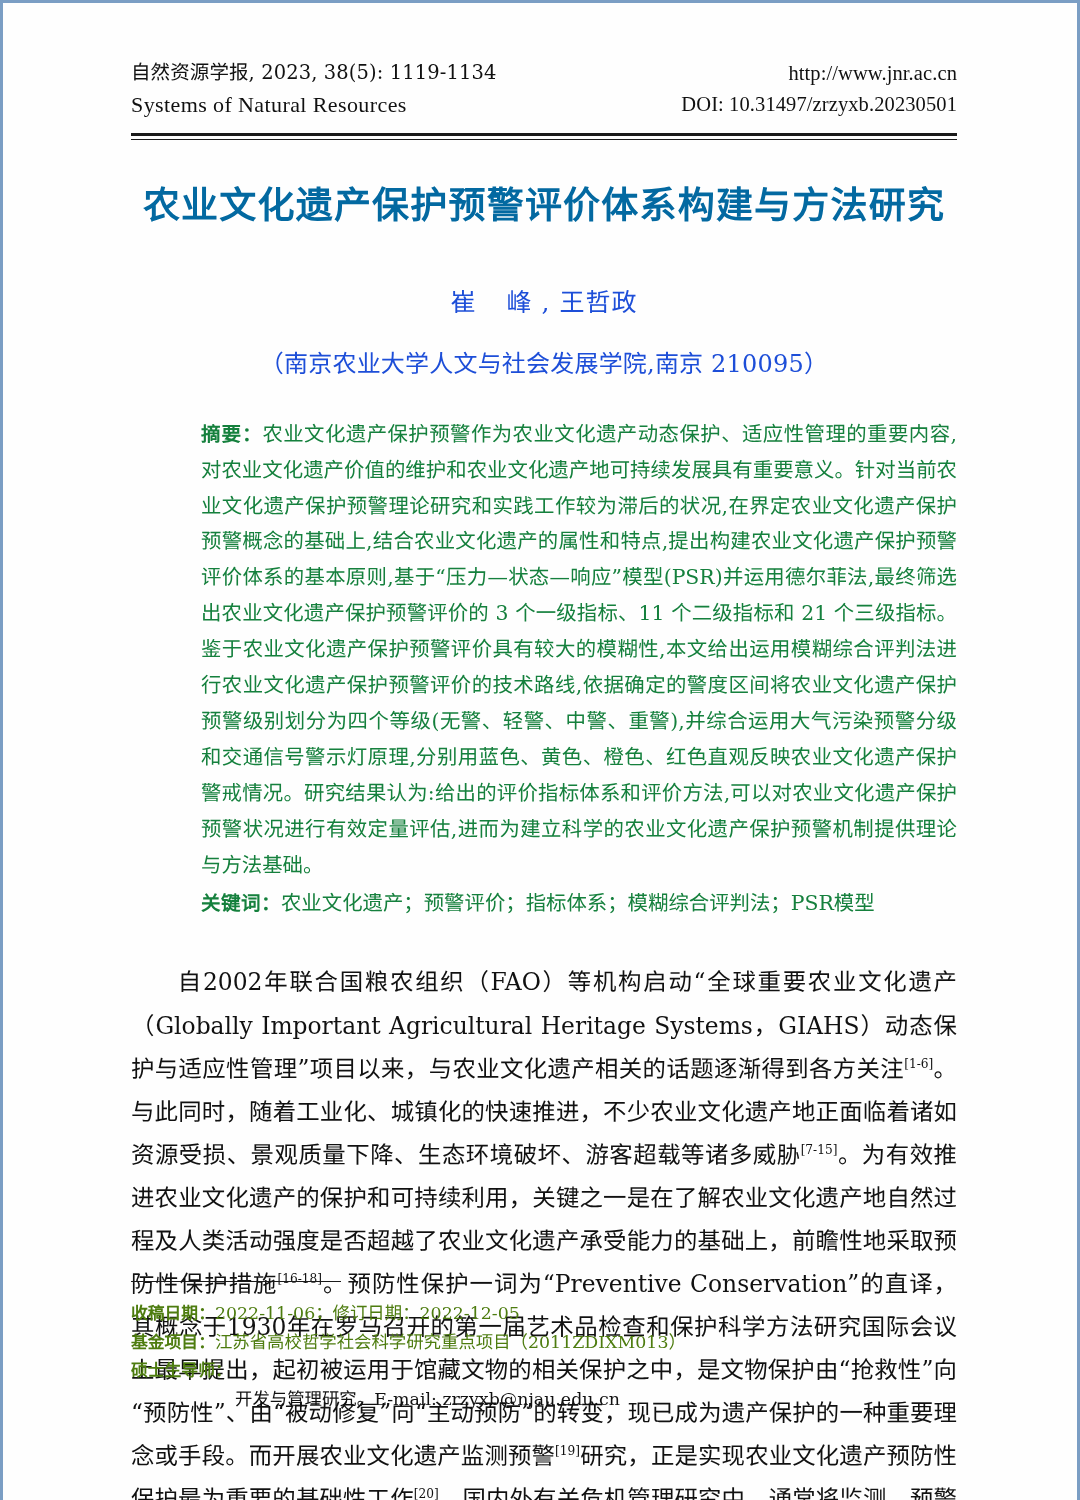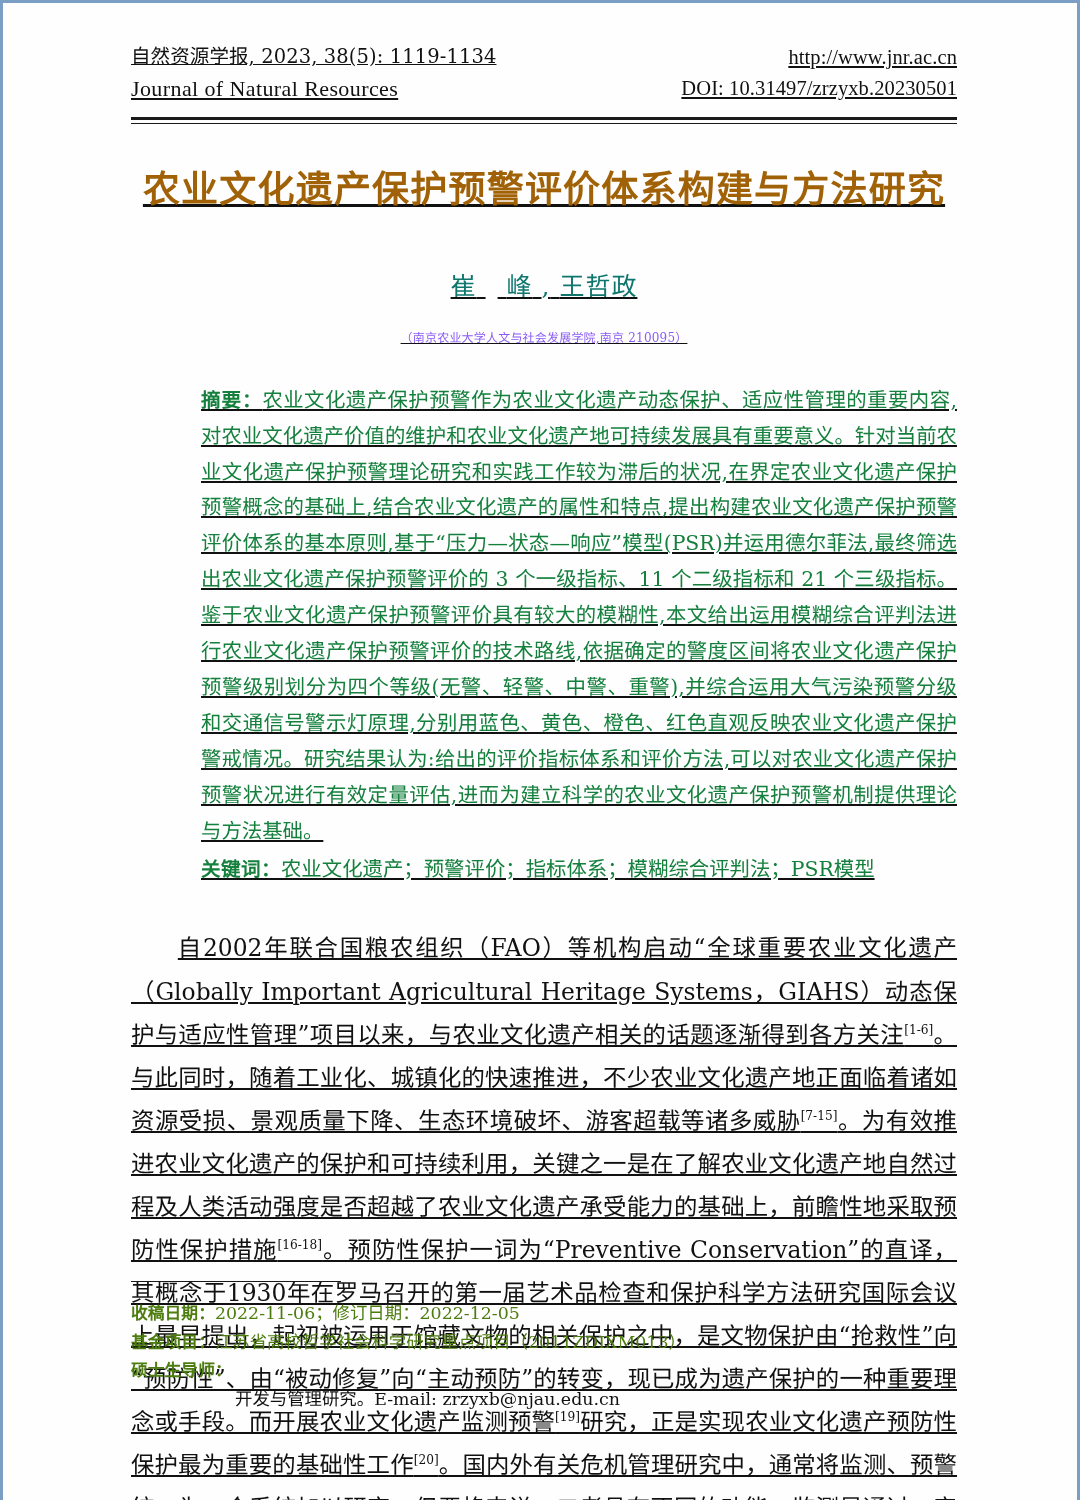--- a/index.html
+++ b/index.html
@@ -29,23 +29,22 @@
     overflow: hidden;
   }
 
   .sheet {
     position: absolute;
     left: 0;
     top: 0;
     right: 0;
     bottom: 0;
     background: #fefefe;
-    padding: 39px 120px 0 128px;
+    padding: 55px 120px 0 128px;
     box-sizing: border-box;
-    text-decoration: underline;
   }
 
   
   .masthead {
     display: flex;
     justify-content: space-between;
     align-items: flex-start;
     line-height: 1.52;
   }
 
@@ -92,43 +91,43 @@
     text-align: center;
     margin-top: 42px;
   }
 
   .article-title {
     font-family: "DejaVu Sans", "Liberation Sans", sans-serif;
     font-weight: bold;
     font-size: 37px;
     letter-spacing: 1.2px;
     line-height: 1.3;
-    color: #a16207;
+    color: #0369a1;
     margin: 0;
   }
 
   .authors {
     font-family: "DejaVu Serif", "Liberation Serif", serif;
     font-size: 25px;
     letter-spacing: 1px;
     margin-top: 52px;
-    color: #0f766e;
+    color: #1d4ed8;
   }
 
   .author-gap {
     display: inline-block;
     width: 12px;
   }
 
   .affiliation {
     font-family: "DejaVu Serif", "Liberation Serif", serif;
-    font-size: 12px;
+    font-size: 24px;
     margin-top: 26px;
     letter-spacing: 0.2px;
-    color: #8b5cf6;
+    color: #1d4ed8;
   }
 
   
   .abstract-block {
     margin: 38px 0 0 70px;
     margin-right: 0;
   }
 
   .abstract-para,
   .keywords-para {
@@ -220,21 +219,21 @@
 </style>
 </head>
 <body>
 
 <div class="page">
   <div class="sheet">
 
     <div class="masthead">
       <div class="masthead-col left">
         <div class="mast-line cn">自然资源学报, 2023, 38(5): 1119-1134</div>
-        <div class="mast-line journal-en">Journal of Natural Resources</div>
+        <div class="mast-line journal-en">Systems of Natural Resources</div>
       </div>
       <div class="masthead-col right">
         <div class="mast-line">http://www.jnr.ac.cn</div>
         <div class="mast-line">DOI: 10.31497/zrzyxb.20230501</div>
       </div>
     </div>
 
     <div class="rule-double"></div>
 
     <div class="title-block">

